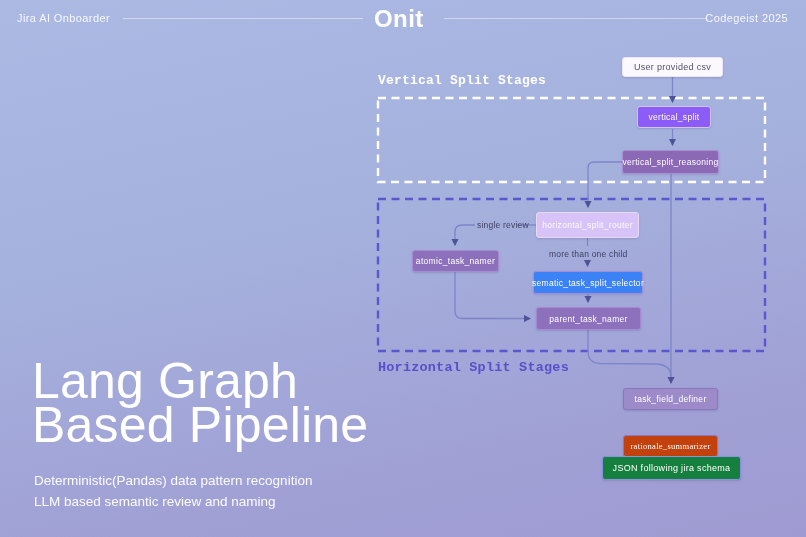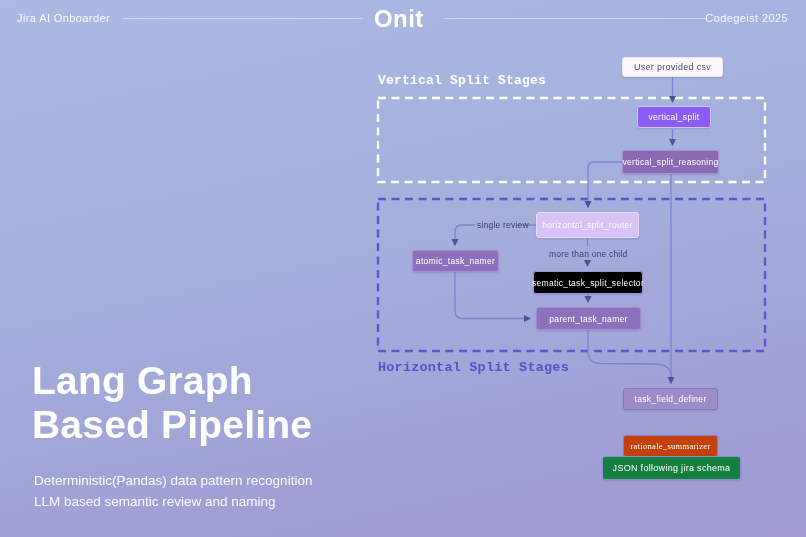--- a/index.html
+++ b/index.html
@@ -12,21 +12,21 @@
   }
   
   .hdr-left   { position:absolute; left:17px;  top:12px; font-size:11px; color:rgba(255,255,255,.9); letter-spacing:.4px; }
   .hdr-right  { position:absolute; right:18px; top:12px; font-size:11px; color:rgba(255,255,255,.9); letter-spacing:.4px; }
   .hdr-logo   { position:absolute; left:374px; top:5px;  font-size:24px; font-weight:700; color:#fff; letter-spacing:.4px; }
   .hdr-line   { position:absolute; top:18px; height:1px; background:rgba(255,255,255,.45); }
   .hdr-line.l { left:123px; width:240px; }
   .hdr-line.r { left:444px; width:262px; }
 
   
-  .hero-title { position:absolute; left:32px; top:359px; font-size:39px; line-height:44px; font-weight:700; color:#fff; letter-spacing:.2px; }
+  .hero-title { position:absolute; left:32px; top:359px; font-size:50px; line-height:44px; font-weight:400; color:#fff; letter-spacing:.2px; }
   .hero-sub   { position:absolute; left:34px; top:470px; font-size:13.5px; line-height:21px; color:rgba(255,255,255,.96); }
 
   
   .g-label { position:absolute; font-size:13px; font-weight:600; letter-spacing:.2px;font-family:Liberation Mono, monospace; }
   .g-label.vertical   { left:378px; top:73px;  color:#ffffff; }
   .g-label.horizontal { left:378px; top:360px; color:#5751c9; font-size:13.5px; }
 
   
   svg.wires { position:absolute; left:0; top:0; width:806px; height:537px; }
 
@@ -34,21 +34,21 @@
   .node {
     position:absolute; display:flex; align-items:center; justify-content:center;
     border-radius:3px; color:#fff; font-size:8.5px; letter-spacing:.3px;
     box-shadow:0 1px 2px rgba(58,48,110,.18); text-align:center;
   }
   .n-csv      { left:622px; top:57px;  width:101px; height:20px; background:#fbf9fe; border:1px solid #ebe5f6; color:#55506b; font-size:9px; }
   .n-vsplit   { left:637px; top:106px; width:74px;  height:22px; background:#8b5cf6; border:1.4px solid #d4c3fa; }
   .n-vreason  { left:622px; top:150px; width:97px;  height:24px; background:#8b69b5; border:1.4px solid #a98fd4; }
   .n-router   { left:536px; top:212px; width:103px; height:26px; background:#d7c3f8; border:1.4px solid #e7dafd; color:#fdfaff; }
   .n-atomic   { left:412px; top:250px; width:87px;  height:22px; background:#8d70bb; border:1.4px solid #a78ccf; }
-  .n-selector { left:533px; top:271px; width:110px; height:23px; background:#000000; border:1.4px solid #a48cd6; }
+  .n-selector { left:533px; top:271px; width:110px; height:23px; background:#3b82f6; border:1.4px solid #a48cd6; }
   .n-parent   { left:536px; top:307px; width:105px; height:23px; background:#8d71bd; border:1.4px solid #a689d2; }
   .n-task     { left:623px; top:388px; width:95px;  height:22px; background:#9d8bc9; border:1.4px solid #8977bd; }
   .n-rationale{ left:623px; top:435px; width:95px;  height:22px; background:#c2410c; border:1.4px solid #8e79b9;font-family:Liberation Serif, serif; }
   .n-json     { left:602px; top:456px; width:139px; height:24px; background:#15803d; border:1.4px solid #8890e4; font-size:9px; }
 
   
   .edge-label { position:absolute; font-size:8.5px; color:#403f5e; font-weight:500; letter-spacing:.2px; }
   .el-single  { left:477px; top:220px; }
   .el-more    { left:549px; top:249px; }
 </style>

